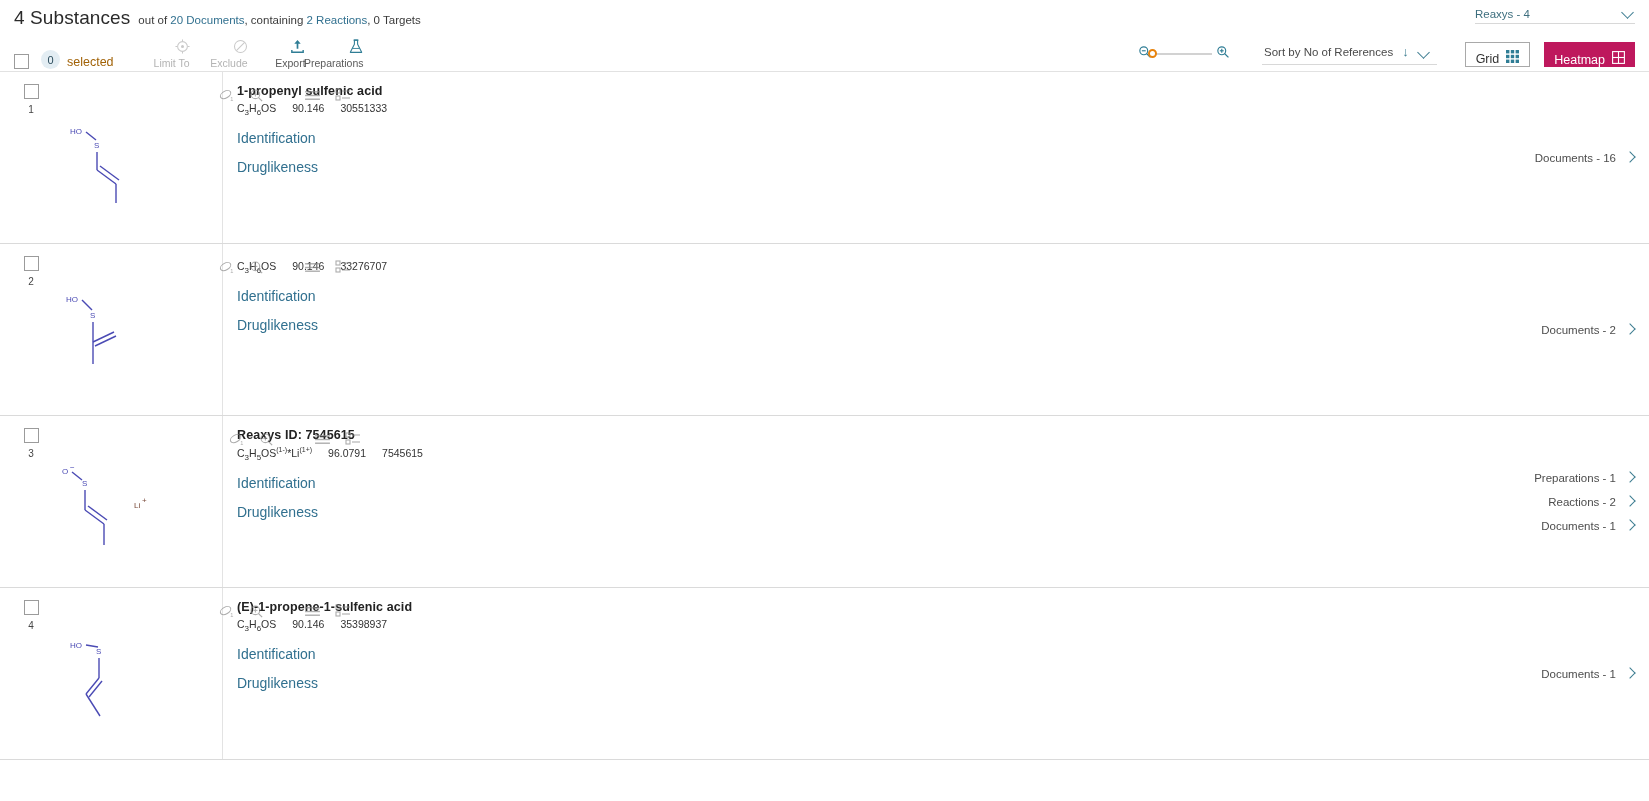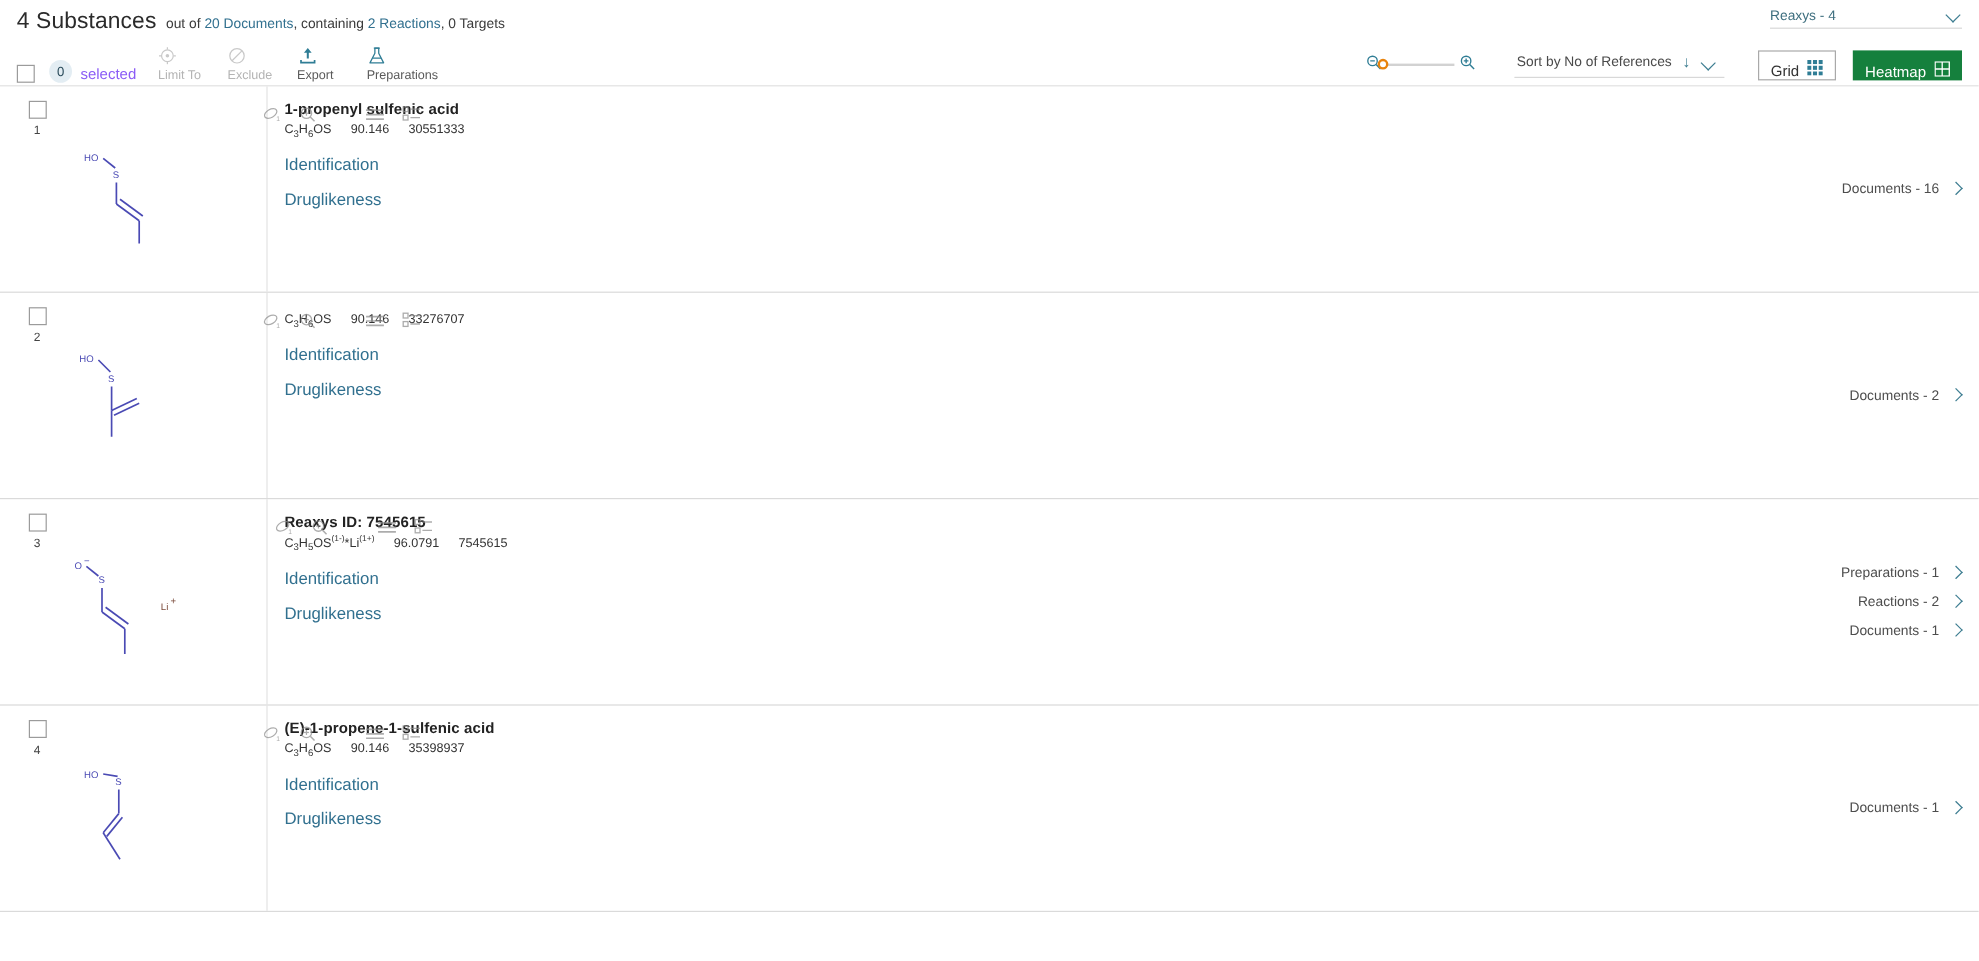--- a/index.html
+++ b/index.html
@@ -80,27 +80,27 @@
   }
   .sel-pill {
     width: 19px; height: 19px; border-radius: 50%;
     background: #e3edf3;
     color: #2b4c5c;
     font-size: 11px;
     display: flex; align-items: center; justify-content: center;
     margin-top: 2px;
   }
   .sel-text {
-    font-size: 12.5px; color: #8b5cf6;
+    font-size: 12.5px; color: #a16207;
     margin-left: 7px; margin-right: 18px;
     margin-top: 5px;
   }
   .tb-action {
     width: 58px;
-    display: flex; flex-direction: column; align-items: flex-start;
+    display: flex; flex-direction: column; align-items: flex-end;
     gap: 2px;
     padding-top: 2px;
     cursor: pointer;
   }
   .tb-action .lab { font-size: 10.5px; color: #5a5a5a; white-space: nowrap; }
   .tb-action.disabled .lab { color: #b4b4b4; }
   .tb-action .ico { height: 17px; display:flex; align-items:center; justify-content:center;}
 
   .tb-right {
     position: absolute;
@@ -130,21 +130,21 @@
   .sortbar .lab { font-size: 11.5px; color: #4a4a4a; }
   .arr-dn { font-size: 13px; color: #3d7d91; line-height: 1; }
   .seg-btn {
     height: 25px;
     display: flex; align-items: flex-end; gap: 7px;
     padding: 0 10px;
     font-size: 12.5px;
     cursor: pointer;
   }
   .seg-btn.active { border: 1px solid #a9a9a9; background: #fff; color: #333; }
-  .seg-btn.disabled { background: #15803d; color: #fff; }
+  .seg-btn.disabled { background: #be185d; color: #fff; }
 
   
   .rows { position: relative; }
   .row {
     position: relative;
     display: flex;
     border-bottom: 1px solid #dadada;
     padding: 0 14px 0 14px;
     height: 172px;
   }

